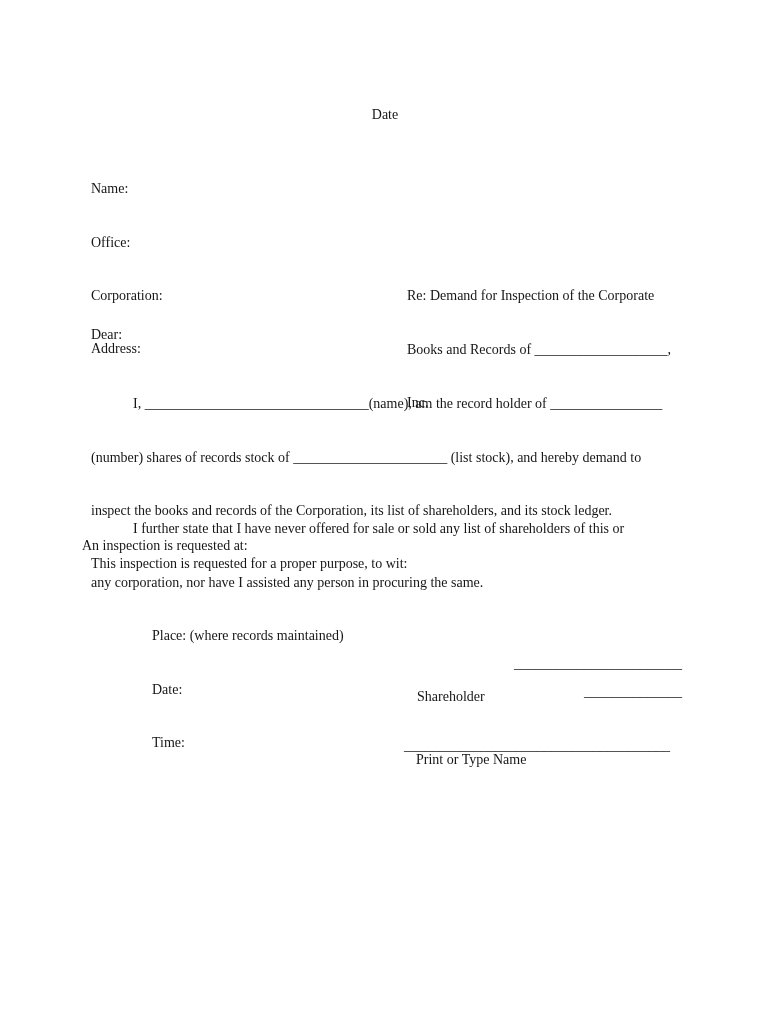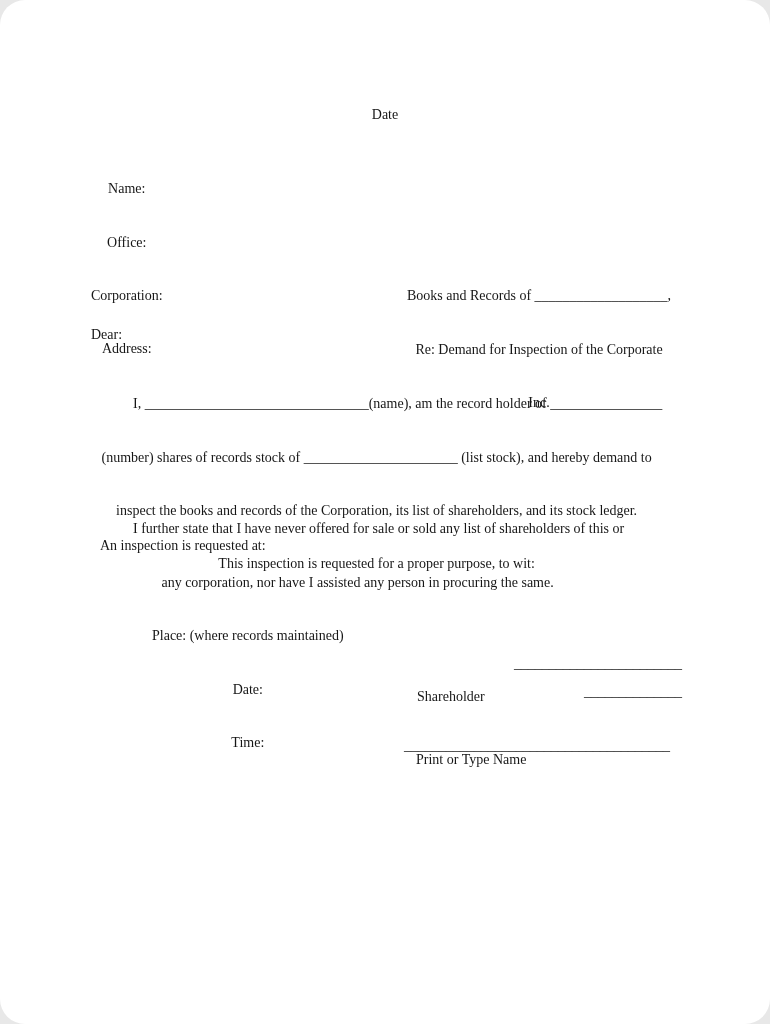--- a/index.html
+++ b/index.html
@@ -7,64 +7,63 @@
     position: relative;
     width: 770px;
     height: 1024px;
     margin: 0 auto;
     background: #ffffff;
     font-family: "Liberation Serif", "DejaVu Serif", serif;
     font-size: 14px;
     line-height: 17.7px;
     color: #161616;
     overflow: hidden;
-    border-radius: 25px;
   }
   .abs { position: absolute; white-space: pre; }
-  .line { white-space: pre; text-align: center; }
+  .line { white-space: pre; }
   .indent { padding-left: 42px; }
   .center { left: 0; width: 770px; text-align: center; }
   .blank { letter-spacing: 0; }
 </style>
 </head>
 <body>
 
 <div class="page" style="background: rgb(255, 255, 255); color: rgb(22, 22, 22);">
 
   <div class="abs center" style="top:106px;">Date</div>
 
   <div class="abs" style="top:145px; left:91px;">
     <div class="line">Name:</div>
     <div class="line">Office:</div>
     <div class="line">Corporation:</div>
     <div class="line">Address:</div>
   </div>
 
   <div class="abs" style="top:252px; left:407px;">
+    <div class="line">Re: Demand for Inspection of the Corporate</div>
     <div class="line"><span>Books and Records of </span><span class="blank">___________________</span><span>,</span></div>
-    <div class="line">Re: Demand for Inspection of the Corporate</div>
     <div class="line">Inc.</div>
   </div>
 
   <div class="abs" style="top:326px; left:91px;text-align:right;">Dear:</div>
 
   <div class="abs" style="top:360px; left:91px;">
     <div class="line indent"><span>I, </span><span class="blank">________________________________</span><span>(name), am the record holder of </span><span class="blank">________________</span></div>
     <div class="line"><span>(number) shares of records stock of </span><span class="blank">______________________</span><span> (list stock), and hereby demand to</span></div>
     <div class="line">inspect the books and records of the Corporation, its list of shareholders, and its stock ledger.</div>
     <div class="line">This inspection is requested for a proper purpose, to wit:</div>
   </div>
 
 
   <div class="abs" style="top:485px; left:91px;">
     <div class="line indent">I further state that I have never offered for sale or sold any list of shareholders of this or</div>
     <div class="line">any corporation, nor have I assisted any person in procuring the same.</div>
   </div>
 
-  <div class="abs" style="top:537px; left:100px;text-align:right;">An inspection is requested at:</div>
+  <div class="abs" style="top:537px; left:82px;text-align:right;">An inspection is requested at:</div>
 
   <div class="abs" style="top:592px; left:152px;">
     <div class="line">Place: (where records maintained)</div>
     <div class="line">Date:</div>
     <div class="line">Time:</div>
   </div>
 
   <div class="abs blank" style="top:655px; right:88px;font-family:Liberation Serif, serif;">________________________</div>
   <div class="abs blank" style="top:683px; right:88px;">______________</div>
   <div class="abs" style="top:664px; left:417px;margin-top:24px;">Shareholder</div>

